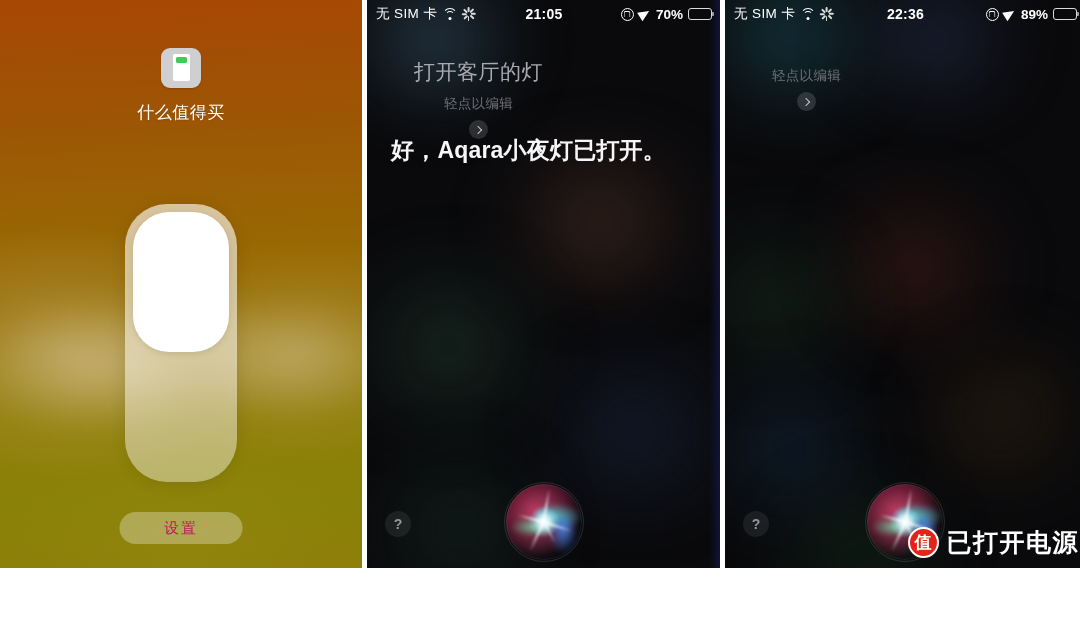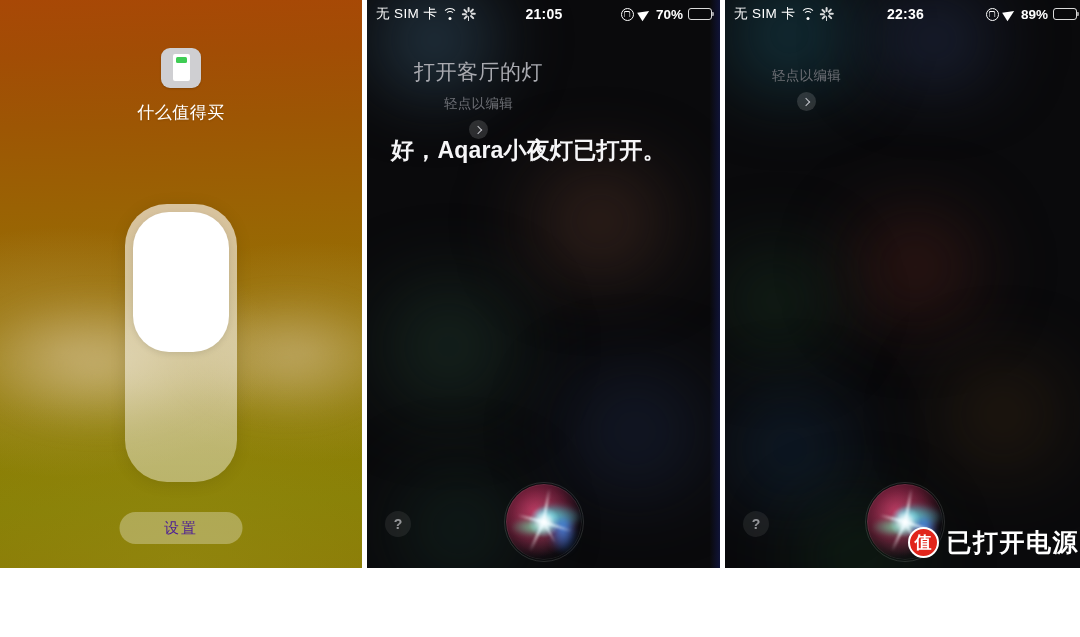--- a/index.html
+++ b/index.html
@@ -100,21 +100,21 @@
     width:96px; height:140px; border-radius:36px;
     background:#ffffff;
     box-shadow:0 2px 6px rgba(0,0,0,0.10);
   }
 
   .p1-settings {
     position:absolute; left:50%; bottom:24px; transform:translateX(-50%);
     width:123px; height:32px; border-radius:16px;
     background:rgba(255,255,255,0.30);
     display:flex; align-items:center; justify-content:center;
-    font-size:15px; color:#4c1d95; letter-spacing:2px;
+    font-size:15px; color:#be185d; letter-spacing:2px;
   }
 
   
   .siri-bg { position:absolute; inset:0; background:#0a0a0c; }
   .blob { position:absolute; border-radius:50%; }
 
   
   .p2-b1 { left:-14%;  top:-6%;  width:66%; height:26%; background:radial-gradient(circle,rgba(40,62,78,0.85) 0%,rgba(40,62,78,0) 70%); filter:blur(26px); }
   .p2-b2 { left:30%;   top:26%;  width:72%; height:26%; background:radial-gradient(circle,rgba(70,44,34,0.70) 0%,rgba(70,44,34,0) 70%); filter:blur(30px); }
   .p2-b3 { left:-12%;  top:46%;  width:70%; height:30%; background:radial-gradient(circle,rgba(30,56,44,0.62) 0%,rgba(30,56,44,0) 70%); filter:blur(30px); }

